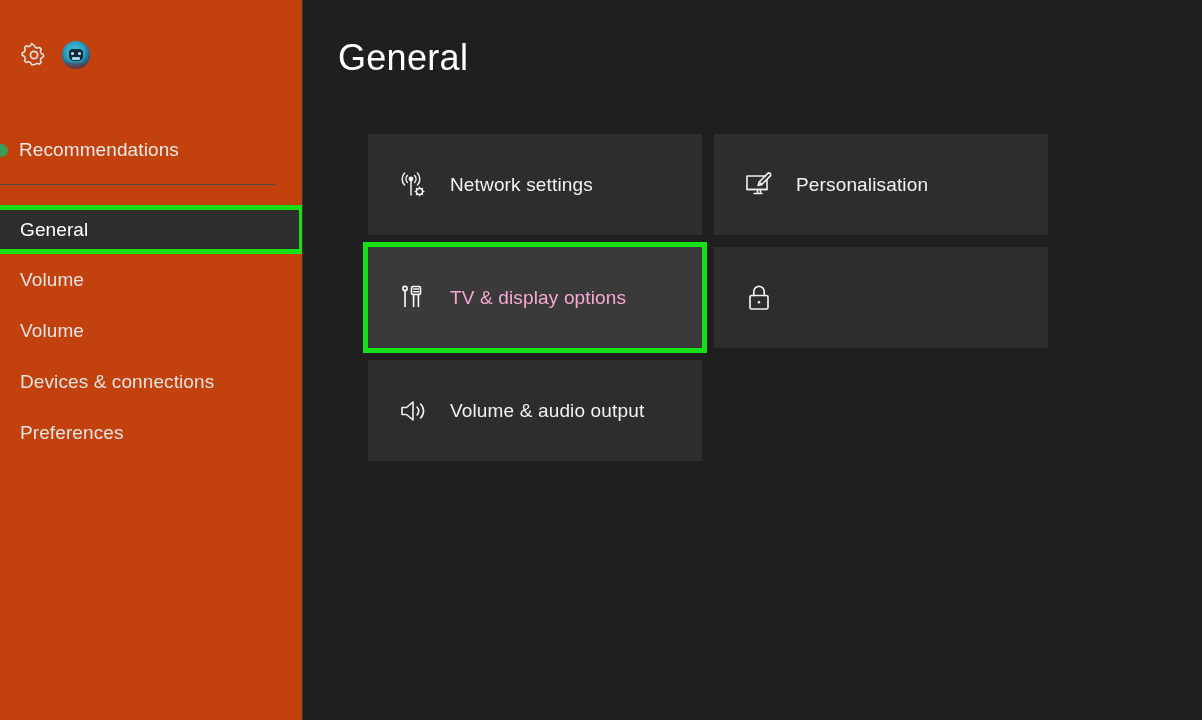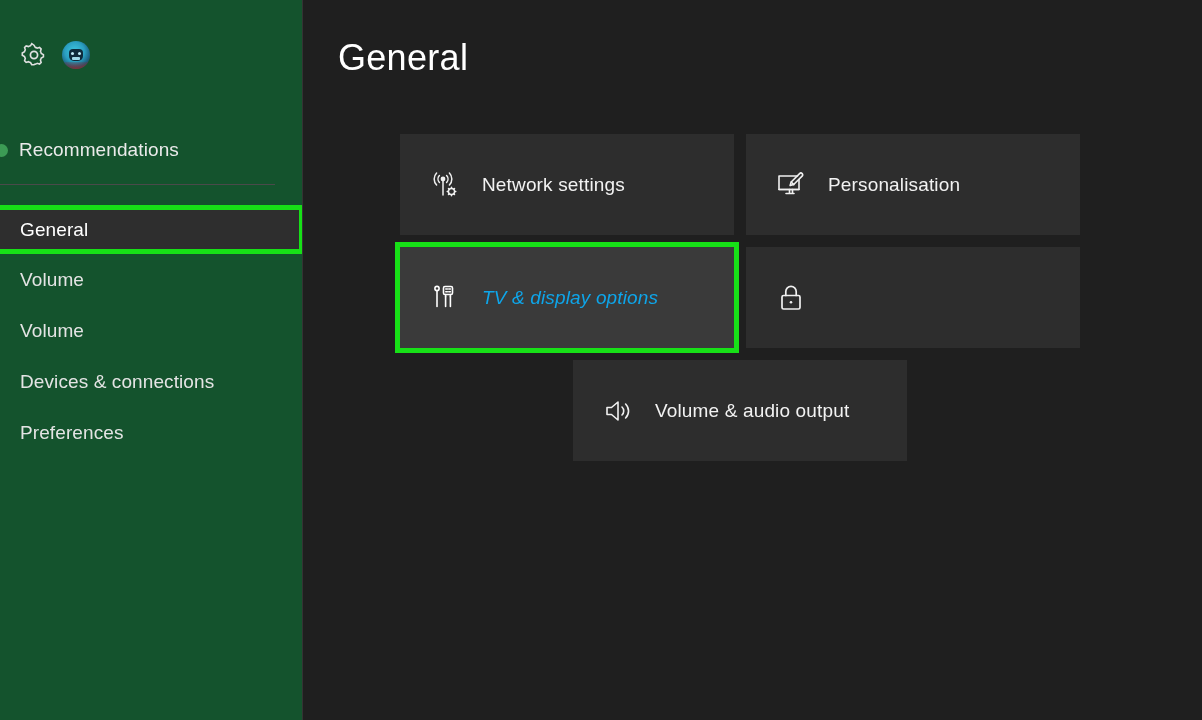--- a/index.html
+++ b/index.html
@@ -16,21 +16,21 @@
     color: #e8e8e8;
     position: relative;
   }
 
   
   #sidebar {
     position: absolute;
     left: 0; top: 0;
     width: 303px;
     height: 720px;
-    background: #14532d;
+    background: #c2410c;
   }
 
   #sidebar-divider-vertical {
     position: absolute;
     left: 302px; top: 0;
     width: 1px;
     height: 720px;
     background: #343434;
   }
 
@@ -169,21 +169,20 @@
   #tile-grid {
     position: absolute;
     left: 65px; top: 134px;
     width: 744px;
   }
 
   .tile-row {
     display: flex;
     gap: 12px;
     margin-bottom: 12px;
-    justify-content: center;
   }
 
   .tile {
     width: 334px;
     height: 101px;
     background: #2d2d2d;
     display: flex;
     align-items: center;
     padding-left: 28px;
     position: relative;
@@ -205,21 +204,21 @@
     color: #f0f0f0;
   }
 
   .tile-label {
     margin-left: 20px;
     font-size: 19px;
     color: #f2f2f2;
     letter-spacing: 0.15px;
   }
 
-  .tile.highlighted .tile-label { color: #0ea5e9; font-style: italic; }
+  .tile.highlighted .tile-label { color: #f9a8d4; }
 
   svg { display: block; }
 </style>
 </head>
 <body>
 
 <div id="sidebar">
 
   <div id="sidebar-top-icons">
     <span class="gear-icon-wrap">

